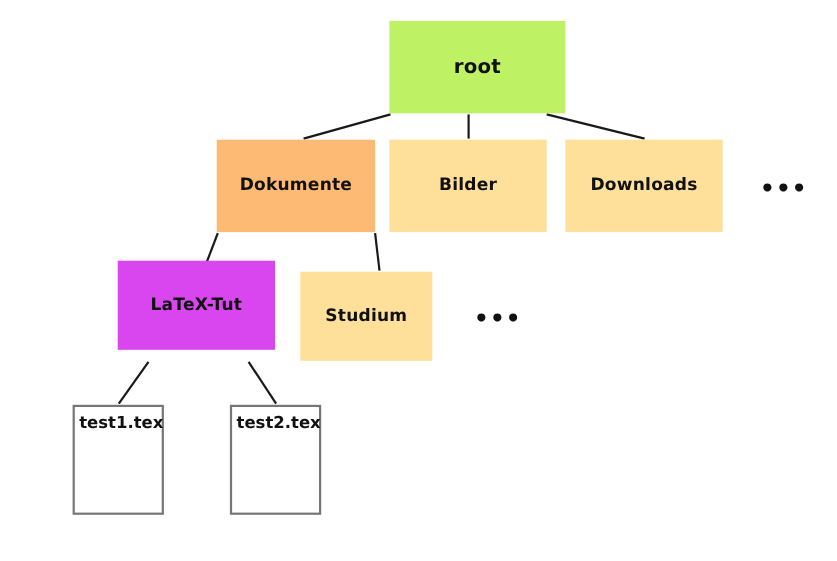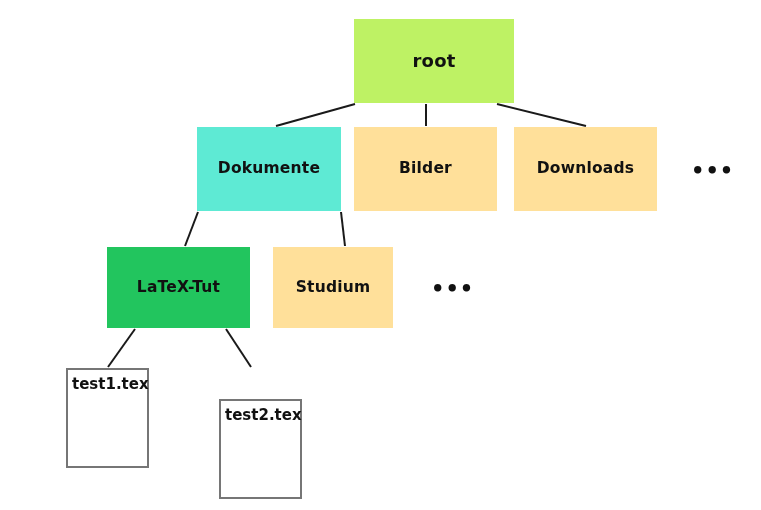--- a/index.html
+++ b/index.html
@@ -87,44 +87,44 @@
         <line x1="341" y1="212" x2="345" y2="246"></line>
         <line x1="135" y1="329" x2="108" y2="367"></line>
         <line x1="226" y1="329" x2="251" y2="367"></line>
       </g>
   </svg>
 
   <div class="node folder root" style="left: 354px; top: 19px; width: 160px; height: 84px; background: #bef264; text-align: center;">
     <span class="node-label">root</span>
   </div>
 
-  <div class="node folder" style="left: 197px; top: 127px; width: 144px; height: 84px; background: #5eead4;">
+  <div class="node folder" style="left: 197px; top: 127px; width: 144px; height: 84px; background: #fdba74;">
     <span class="node-label">Dokumente</span>
   </div>
 
   <div class="node folder" style="left: 354px; top: 127px; width: 143px; height: 84px; background: rgb(255, 224, 154);">
     <span class="node-label">Bilder</span>
   </div>
 
   <div class="node folder" style="left: 514px; top: 127px; width: 143px; height: 84px; background: rgb(255, 224, 154);">
     <span class="node-label">Downloads</span>
   </div>
 
-  <div class="node folder" style="left: 107px; top: 247px; width: 143px; height: 81px; background: #22c55e;">
+  <div class="node folder" style="left: 107px; top: 237px; width: 143px; height: 81px; background: #d946ef;">
     <span class="node-label">LaTeX-Tut</span>
   </div>
 
   <div class="node folder" style="left: 273px; top: 247px; width: 120px; height: 81px; background: rgb(255, 224, 154);">
     <span class="node-label">Studium</span>
   </div>
 
   <div class="node file" style="left: 66px; top: 368px; width: 83px; height: 100px; background: rgb(255, 255, 255); border-color: rgb(118, 118, 118);">
     <span class="node-label">test1.tex</span>
   </div>
 
-  <div class="node file" style="left: 219px; top: 368px; width: 83px; height: 100px; background: rgb(255, 255, 255); border-color: rgb(118, 118, 118); margin-top: 31px;">
+  <div class="node file" style="left: 209px; top: 368px; width: 83px; height: 100px; background: rgb(255, 255, 255); border-color: rgb(118, 118, 118);">
     <span class="node-label">test2.tex</span>
   </div>
 
   <div class="ellipsis" style="left: 691px; top: 161px;">•••</div>
   <div class="ellipsis" style="left: 431px; top: 279px;">•••</div>
 
 </div>
 
 </body></html>

